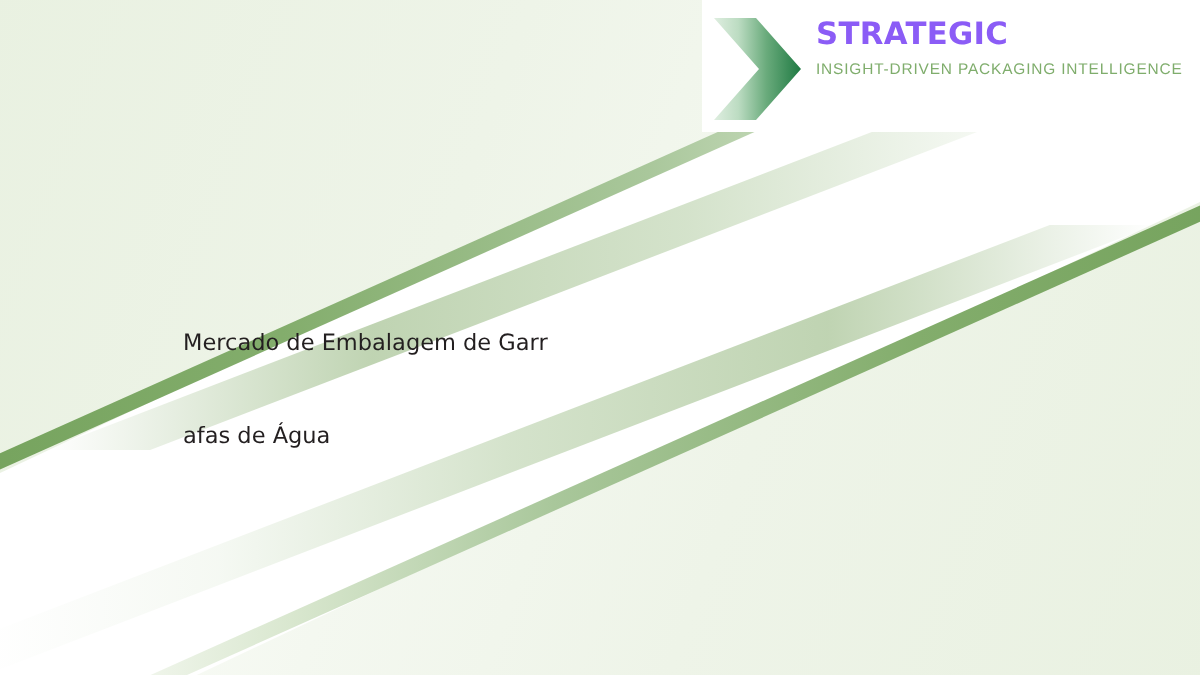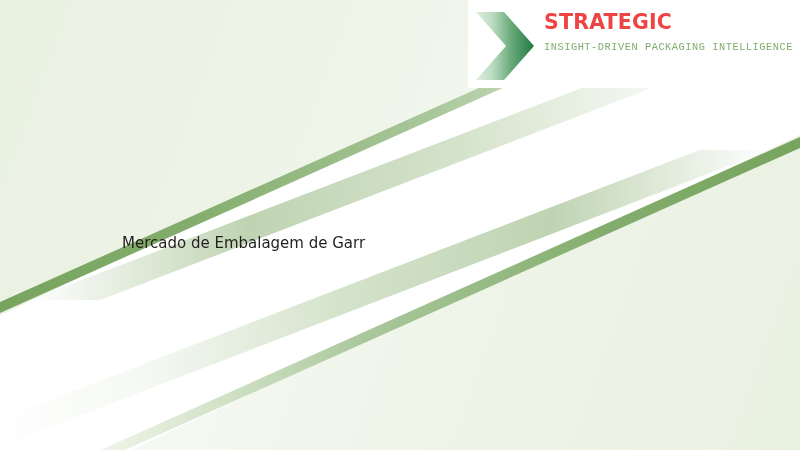--- a/index.html
+++ b/index.html
@@ -109,37 +109,37 @@
   .logo-text {
     margin-left: 8px;
     padding-top: 3px;
   }
   .logo-line1, .logo-line2 {
     font-family: "DejaVu Sans", "Liberation Sans", sans-serif;
     font-weight: bold;
     font-size: 20.5px;
     letter-spacing: 0.2px;
     line-height: 23px;
-    color: #ef4444;
+    color: #8b5cf6;
     white-space: nowrap;
   }
   .logo-tagline {
-    font-family: Liberation Mono, monospace;
+    font-family: Liberation Sans, sans-serif;
     font-size: 10.3px;
     letter-spacing: 0.55px;
     color: #7fad6c;
     margin-top: 7px;
     white-space: nowrap;
   }
 
   
   .title-line-1 {
     position: absolute;
     left: 122px;
-    top: 234px;
+    top: 219px;
     font-size: 15px;
     color: #231f20;
     white-space: nowrap;
   }
   .title-line-2 {
     position: absolute;
     left: 122px;
     top: 281px;
     font-size: 15px;
     color: #231f20;
@@ -181,14 +181,15 @@
       </defs>
       <path d="M2 2 L30 2 L60 36 L30 70 L2 70 L32 36 Z" fill="url(#chevGrad)"></path>
     </svg>
     <div class="logo-text">
       <div class="logo-line1">STRATEGIC</div>
       <div class="logo-tagline">INSIGHT-DRIVEN PACKAGING INTELLIGENCE</div>
     </div>
   </div>
 
   <div class="title-line-1">Mercado de Embalagem de Garr</div>
+  <div class="title-line-2">afas de Água</div>
 
 </div>
 
 </body></html>

